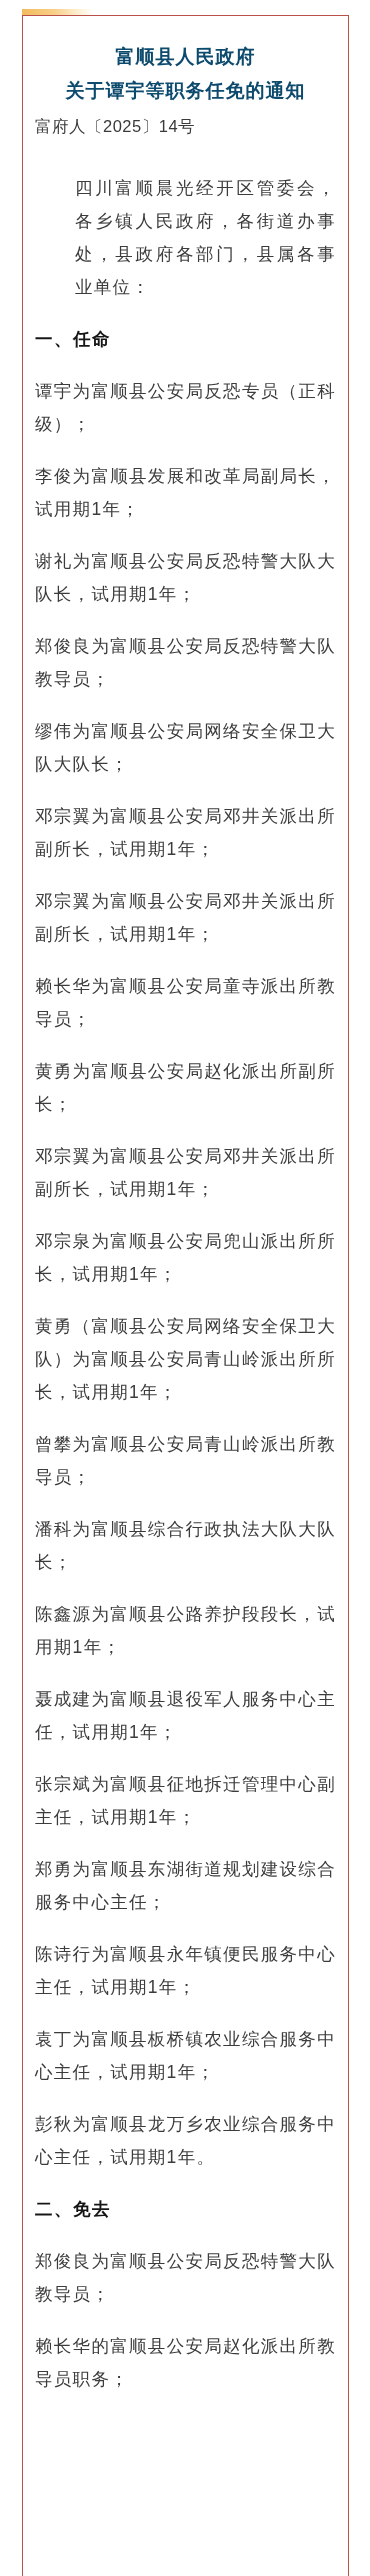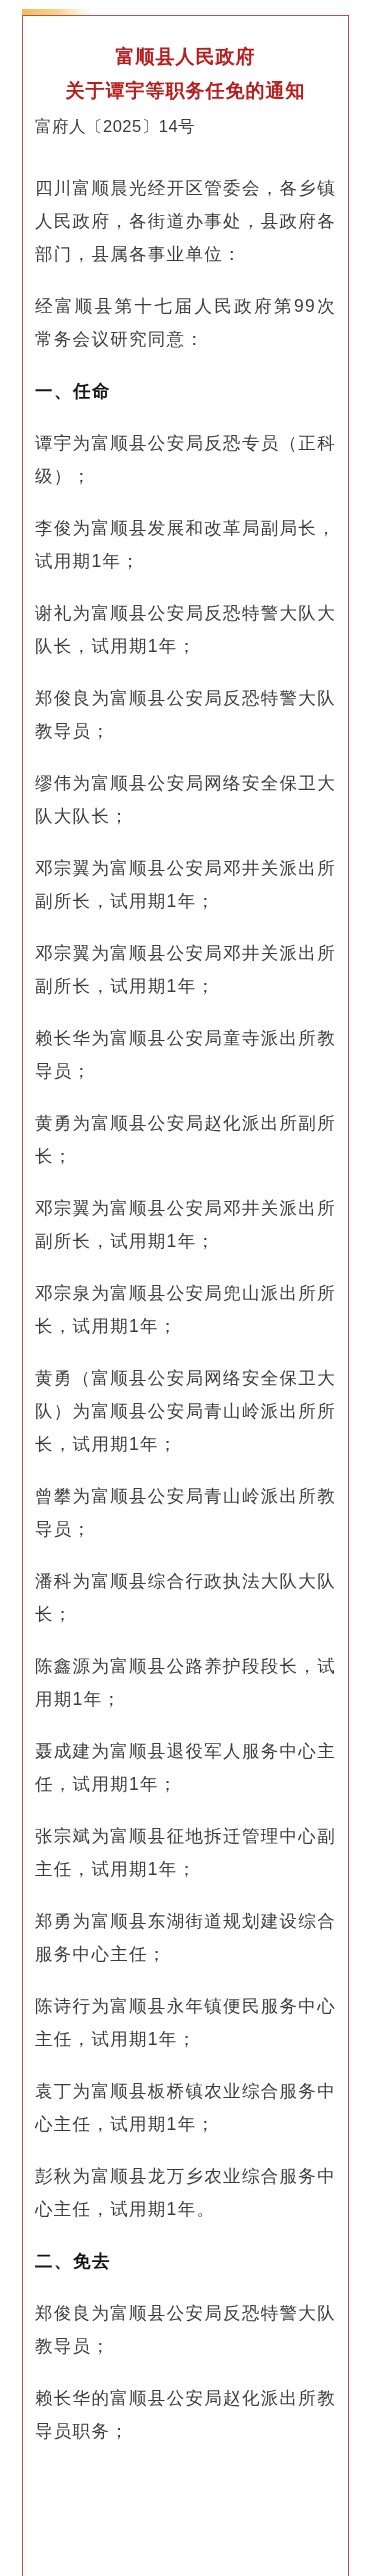--- a/index.html
+++ b/index.html
@@ -35,21 +35,21 @@
     height: 3306px;
     box-sizing: border-box;
     border: 1px solid #b9504a;
     background: transparent;
     padding: 24px 12px 0 12px;
   }
   .doc-title {
     font-size: 19px;
     line-height: 34px;
     font-weight: bold;
-    color: #b91c1c;
+    color: #0c4a6e;
     text-align: center;
     letter-spacing: 1px;
   }
   .doc-number {
     font-size: 16.5px;
     line-height: 34px;
     color: #3a3a3a;
     text-align: left;
     letter-spacing: 0.5px;
     margin-top: 1px;
@@ -57,39 +57,39 @@
   .para {
     font-size: 17.5px;
     line-height: 33px;
     color: #3c3c3c;
     letter-spacing: 1.3px;
     text-align: justify;
     margin: 19px 0 0 0;
   }
   .para.first {
     margin-top: 29px;
+    margin-left: 40px;
   }
   .heading {
     font-weight: bold;
     color: #151515;
     letter-spacing: 1.5px;
   }
 </style>
 </head>
 <body>
 
 <div class="accent accent-top"></div>
 
 <div class="card">
   <div class="doc-title">富顺县人民政府</div>
   <div class="doc-title">关于谭宇等职务任免的通知</div>
   <div class="doc-number">富府人〔2025〕14号</div>
 
   <p class="para first">四川富顺晨光经开区管委会，各乡镇人民政府，各街道办事处，县政府各部门，县属各事业单位：</p>
-  <p class="para">经富顺县第十七届人民政府第99次常务会议研究同意：</p>
 
   <p class="para heading">一、任命</p>
 
   <div>
       <p class="para">谭宇为富顺县公安局反恐专员（正科级）；</p>
       <p class="para">李俊为富顺县发展和改革局副局长，试用期1年；</p>
       <p class="para">谢礼为富顺县公安局反恐特警大队大队长，试用期1年；</p>
       <p class="para">郑俊良为富顺县公安局反恐特警大队教导员；</p>
       <p class="para">缪伟为富顺县公安局网络安全保卫大队大队长；</p>
       <p class="para">邓宗翼为富顺县公安局邓井关派出所副所长，试用期1年；</p>

